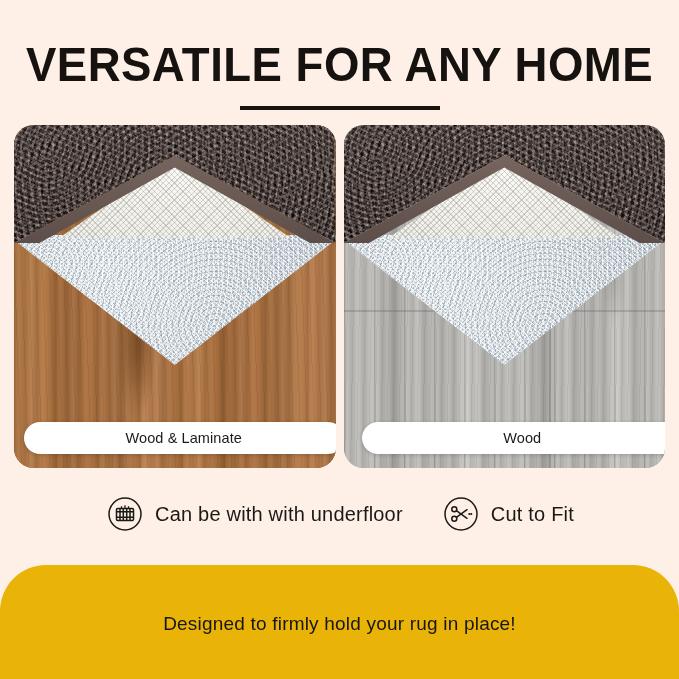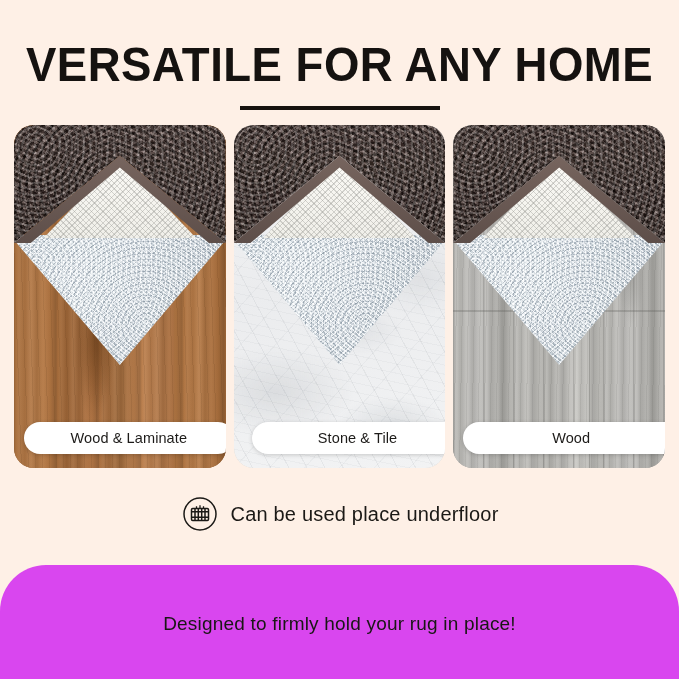--- a/index.html
+++ b/index.html
@@ -181,21 +181,21 @@
   }
   .feature { display:flex; align-items:center; gap:10px; }
   .feature-icon { width:40px; height:40px; flex:0 0 40px; }
   .feature-label {
     font-size:20px; color:#1b1916; letter-spacing:.2px; white-space:nowrap;
   }
 
   
   .banner {
     position:absolute; left:0; top:565px; width:679px; height:114px;
-    background:#d946ef;
+    background:#eab308;
     border-top-left-radius:46px; border-top-right-radius:46px;
   }
   .banner-text {
     position:absolute; left:0; top:48px; width:679px; text-align:center;
     font-size:19px; color:#191714; letter-spacing:.2px;
   }
 </style>
 </head>
 <body>
 
@@ -212,30 +212,20 @@
       <div class="floor floor-wood"></div>
       <div class="felt"></div>
       <div class="pad"></div>
       <div class="rug"></div>
       <div class="rug-fold"></div>
       <div class="pill">
         <span class="pill-text">Wood &amp; Laminate</span>
       </div>
     </div>
 
-    <div class="card">
-      <div class="floor floor-stone"></div>
-      <div class="felt"></div>
-      <div class="pad"></div>
-      <div class="rug"></div>
-      <div class="rug-fold"></div>
-      <div class="pill">
-        <span class="pill-text">Stone &amp; Tile</span>
-      </div>
-    </div>
 
     <div class="card">
       <div class="floor floor-vinyl"></div>
       <div class="felt"></div>
       <div class="pad"></div>
       <div class="rug"></div>
       <div class="rug-fold"></div>
       <div class="pill">
         <span class="pill-text">Wood</span>
       </div>
@@ -248,23 +238,36 @@
     <div class="feature">
       <span class="feature-icon">
         <svg viewBox="0 0 40 40" width="40" height="40" fill="none" stroke="#1B1916" stroke-width="1.5">
           <circle cx="20" cy="20" r="16"></circle>
           <rect x="11.5" y="14.5" width="17" height="12" rx="1.2"></rect>
           <path d="M15 14.5v12M18.3 14.5v12M21.7 14.5v12M25 14.5v12"></path>
           <path d="M11.5 17.8h17M11.5 23.2h17"></path>
           <path d="M16.5 12.2v2.3M20 11.2v3.3M23.5 12.2v2.3" stroke-width="1.3"></path>
         </svg>
       </span>
-      <span class="feature-label">Can be used place underfloor</span>
-    </div>
-
+      <span class="feature-label">Can be with with underfloor</span>
+    </div>
+
+    <div class="feature">
+      <span class="feature-icon">
+        <svg viewBox="0 0 40 40" width="40" height="40" fill="none" stroke="#1B1916" stroke-width="1.5" stroke-linecap="round">
+          <circle cx="20" cy="20" r="16"></circle>
+          <circle cx="13.3" cy="15.2" r="2.5"></circle>
+          <circle cx="13.3" cy="24.8" r="2.5"></circle>
+          <path d="M15.4 16.7L26 24.3"></path>
+          <path d="M15.4 23.3L26 15.7"></path>
+          <path d="M28.2 20h.2M30.2 20h.2" stroke-width="1.8"></path>
+        </svg>
+      </span>
+      <span class="feature-label">Cut to Fit</span>
+    </div>
 
   </div>
 
   <div class="banner">
     <div class="banner-text">Designed to firmly hold your rug in place!</div>
   </div>
 
 </div>
 
 </body></html>

